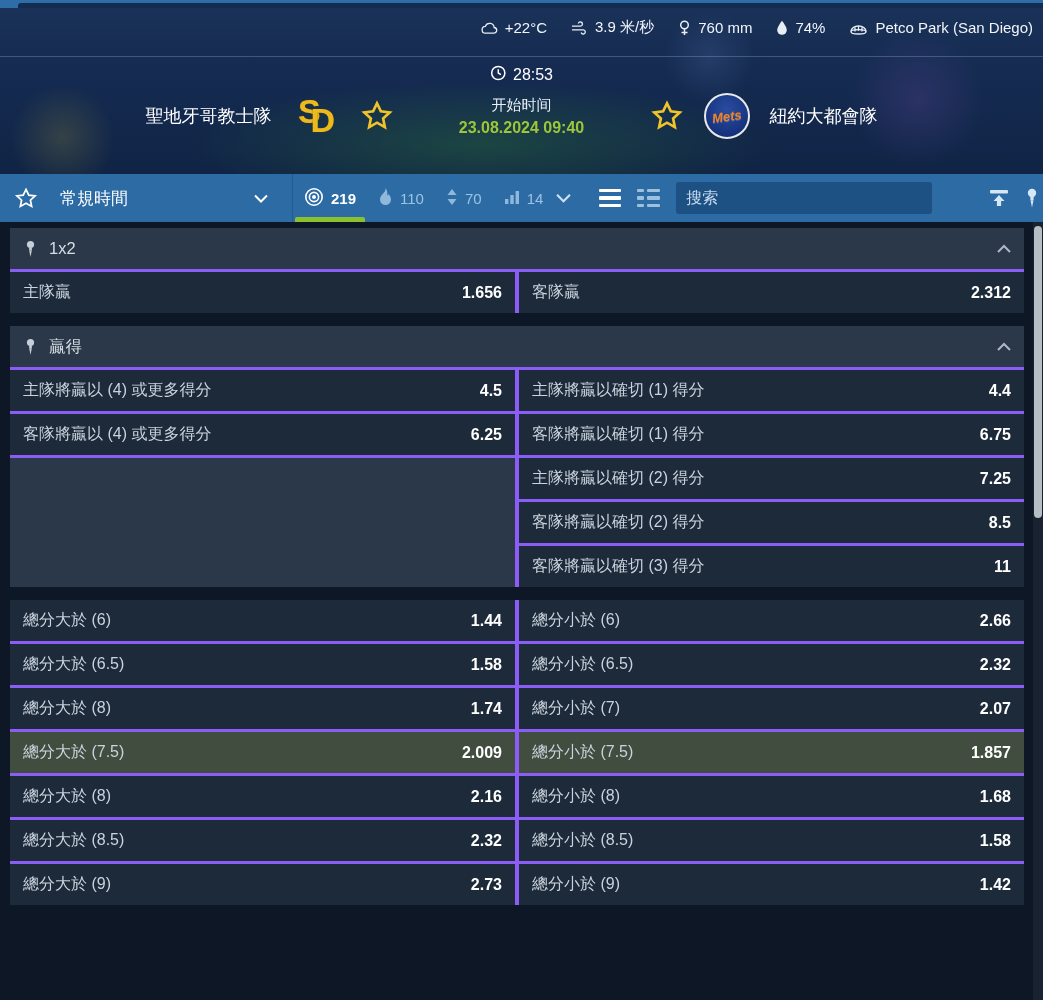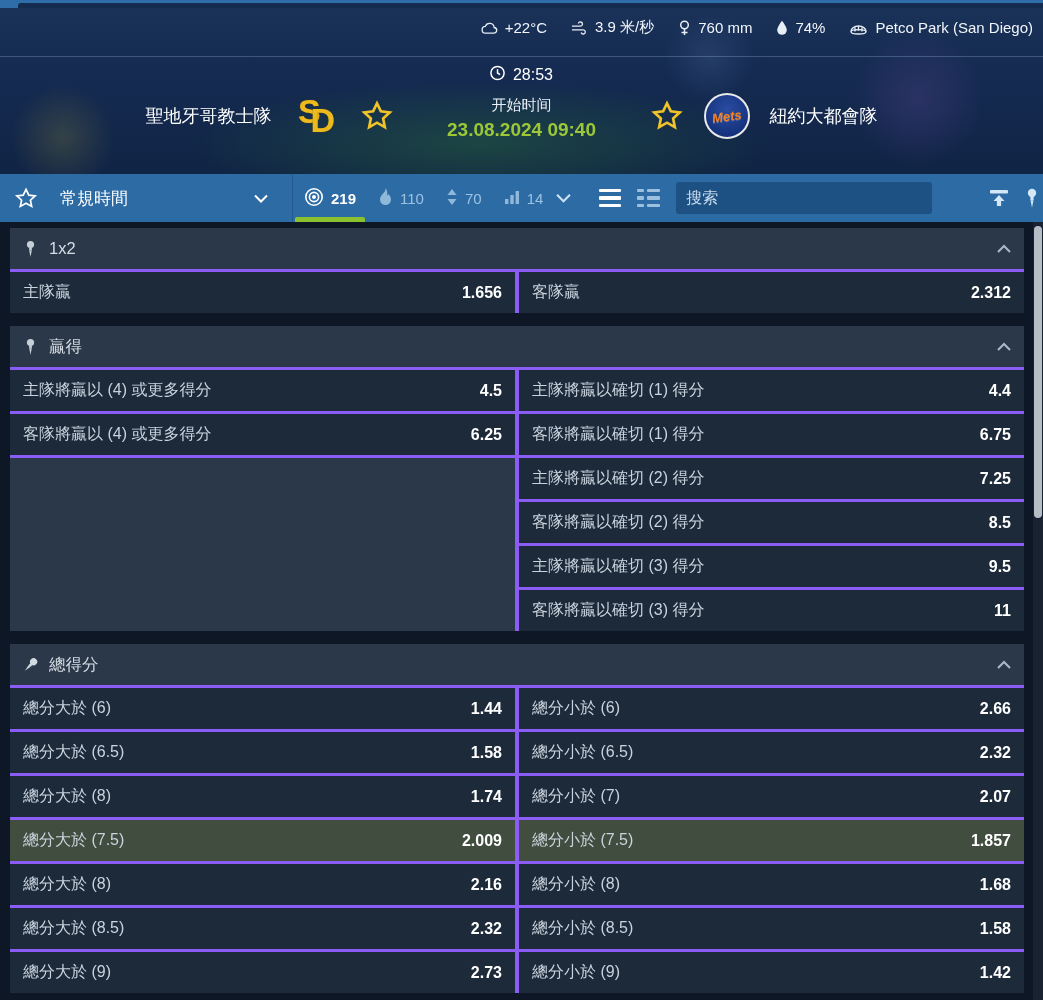--- a/index.html
+++ b/index.html
@@ -23,21 +23,21 @@
     font-size:15px;color:#f1f5fa;}
   .weather-item{display:flex;align-items:center;gap:7px;}
   .weather-item svg{display:block;color:#e8eef5;}
   .header-divider{position:absolute;top:48px;left:0;width:100%;height:1px;background:rgba(170,200,230,0.28);}
 
   .match-row{position:absolute;top:49px;left:0;width:100%;height:117px;}
   .center-block{position:absolute;left:50%;top:8px;transform:translateX(-50%);
     display:flex;flex-direction:column;align-items:center;white-space:nowrap;}
   .clock-line{display:flex;align-items:center;gap:7px;font-size:16px;color:#fff;}
   .start-label{margin-top:11px;font-size:15px;color:#e8eef5;}
-  .start-time{margin-top:4px;font-size:19px;font-weight:bold;color:#9cc739;}
+  .start-time{margin-top:4px;font-size:16px;font-weight:bold;color:#9cc739;}
 
   .team-group{position:absolute;top:30px;height:58px;display:flex;align-items:center;gap:20px;white-space:nowrap;}
   .team-group.left{right:calc(50% + 128px);}
   .team-group.right{left:calc(50% + 128px);}
   .team-name{font-size:18px;color:#ffffff;}
   .star-big{color:#f1c32a;display:flex;}
   .logo-sd{display:flex;align-items:center;justify-content:center;width:48px;height:48px;
     color:#ecba1f;font-weight:bold;font-size:34px;letter-spacing:-10px;padding-right:8px;
     text-shadow:0 0 1px #7a5c00;}
   .logo-sd .s{transform:translateY(-5px);}
@@ -366,46 +366,27 @@
               </div>
               <div class="bet-cell">
                 <span class="bl">主隊將贏以確切 (2) 得分</span>
                 <span class="bo">7.25</span>
               </div>
               <div class="bet-cell">
                 <span class="bl">客隊將贏以確切 (2) 得分</span>
                 <span class="bo">8.5</span>
               </div>
               <div class="bet-cell">
-                <span class="bl">主隊將贏以確切 (3) 得分</span>
-                <span class="bo">9.5</span>
-              </div>
-              <div class="bet-cell">
                 <span class="bl">客隊將贏以確切 (3) 得分</span>
                 <span class="bo">11</span>
               </div>
             </div>
           </div>
         </section>
         <section class="card">
-          <div class="card-header">
-            <span class="pin pinned">
-              <svg width="13" height="18" viewBox="0 0 14 20" fill="currentColor" style="display:block">
-                <circle cx="7" cy="5" r="4"></circle>
-                <rect x="5.5" y="8.3" width="3" height="3.4"></rect>
-                <path d="M7 19L5.6 11.7h2.8z"></path>
-              </svg>
-            </span>
-            <span class="card-title">總得分</span>
-            <span class="collapse-ch">
-              <svg width="14" height="9" viewBox="0 0 14 9" fill="none" stroke="currentColor" stroke-width="2">
-                <path d="M1 8L7 2L13 8"></path>
-              </svg>
-            </span>
-          </div>
           <div class="card-body">
             <div class="col">
               <div class="bet-cell">
                 <span class="bl">總分大於 (6)</span>
                 <span class="bo">1.44</span>
               </div>
               <div class="bet-cell">
                 <span class="bl">總分大於 (6.5)</span>
                 <span class="bo">1.58</span>
               </div>

